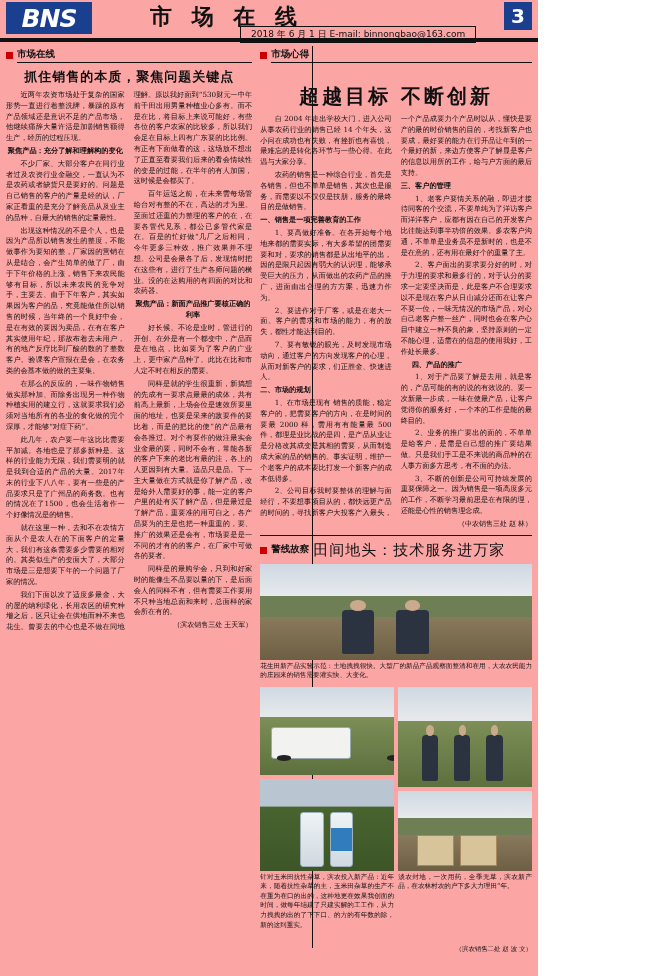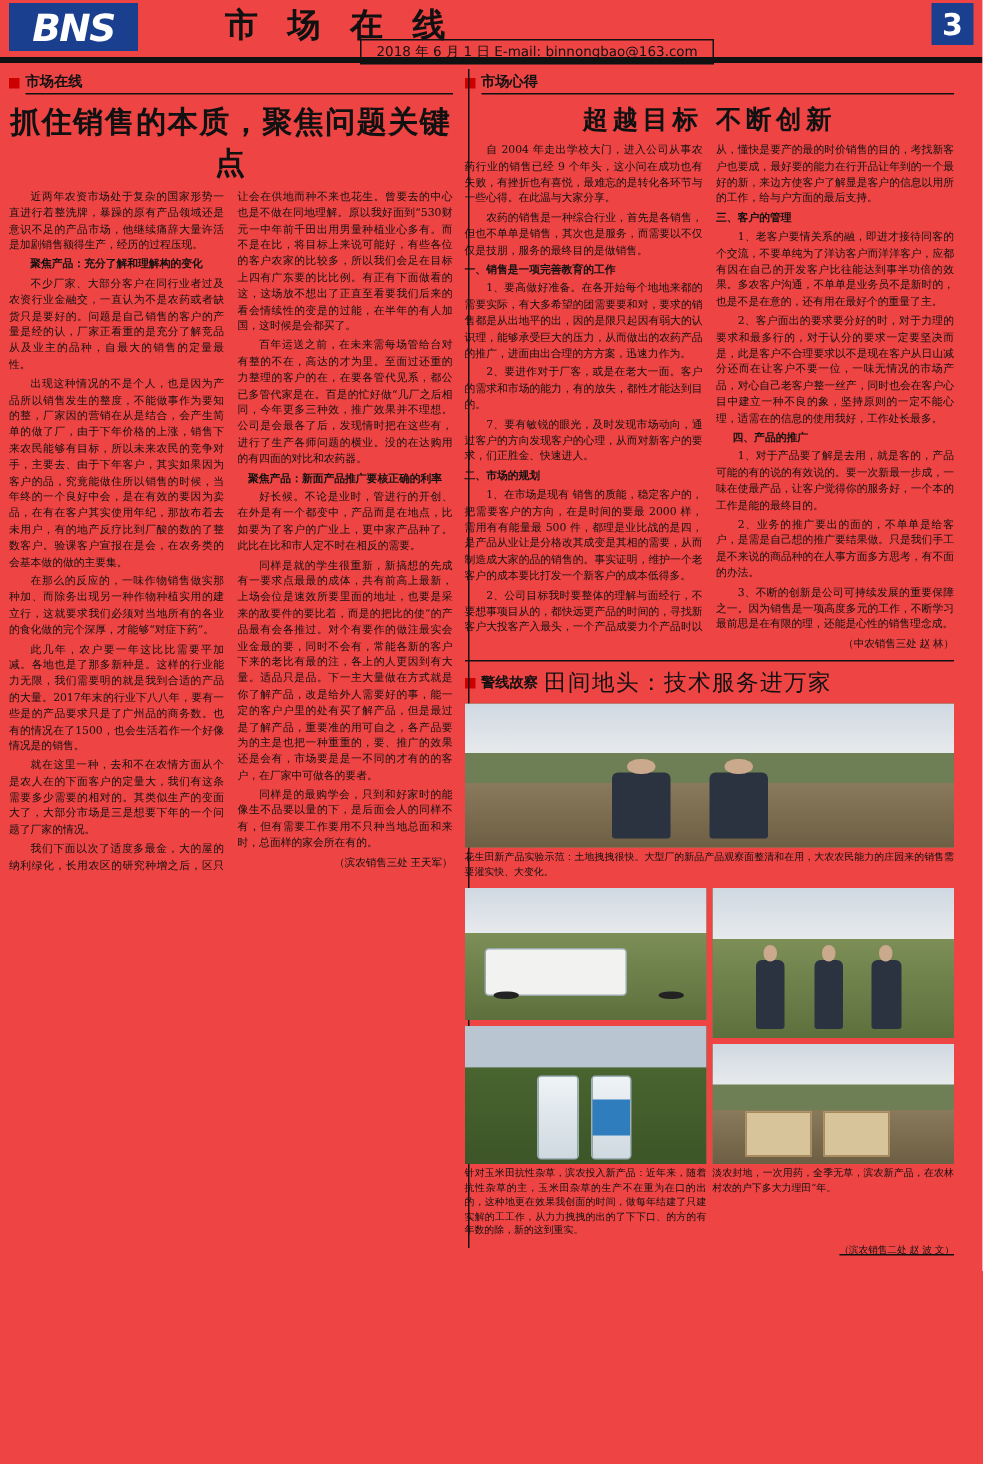--- a/index.html
+++ b/index.html
@@ -1,59 +1,59 @@
 <!DOCTYPE html>
 <html lang="zh"><head>
 <meta charset="utf-8">
 <style>
   html,body{margin:0;padding:0;background:#ffffff;}
   body{width:655px;height:976px;font-family:"DejaVu Sans","Liberation Sans",sans-serif;color:#111;}
-  .page{position:relative;width:655px;height:976px;background:#ef4444;overflow:hidden;}
+  .page{position:relative;width:538px;height:976px;background:#fca5a5;overflow:hidden;}
 
   
   .masthead{position:relative;height:40px;border-bottom:2px solid #111;}
   .logo{position:absolute;left:6px;top:2px;width:86px;height:32px;background:#1b3f8f;color:#fff;
         display:flex;align-items:center;justify-content:center;font-weight:bold;font-style:italic;
         font-size:25px;letter-spacing:-1px;font-family:"DejaVu Sans",sans-serif;}
   .mast-title{position:absolute;left:150px;top:2px;font-size:22px;font-weight:bold;letter-spacing:6px;}
   .mast-date{position:absolute;left:240px;top:26px;font-size:9px;border:1px solid #111;padding:1px 10px;}
   .pagenum{position:absolute;right:6px;top:2px;width:28px;height:28px;background:#1b3f8f;color:#fff;
            display:flex;align-items:center;justify-content:center;font-size:20px;font-weight:bold;}
   .mast-rule{position:absolute;left:0;right:0;bottom:0;height:2px;background:#111;}
 
   
-  .cols{position:relative;padding:4px 19px 0 6px;display:flex;gap:8px;}
+  .cols{position:relative;padding:4px 6px 0 6px;display:flex;gap:8px;}
   .col-left{width:300px;}
   .col-right{width:331px;}
   .vline{position:absolute;left:312px;top:4px;bottom:6px;width:1px;background:#111;}
 
   
   .sect{display:flex;align-items:center;gap:4px;margin:2px 0 4px 0;}
   .sect .sq{width:7px;height:7px;background:#c00;}
   .sect .tx{font-size:9.5px;font-weight:bold;border-bottom:1px solid #111;padding-bottom:1px;flex:1;}
 
-  .headline{text-align:center;font-size:20px;font-weight:bold;letter-spacing:1px;margin:5px 0 4px;
+  .headline{text-align:center;font-size:13px;font-weight:bold;letter-spacing:1px;margin:5px 0 4px;
             font-family:"DejaVu Serif","Liberation Serif",serif;}
-  .headline2{text-align:center;font-size:17px;font-weight:bold;letter-spacing:3px;margin:5px 0 4px;
+  .headline2{text-align:center;font-size:20px;font-weight:bold;letter-spacing:3px;margin:20px 0 4px;
             font-family:"DejaVu Serif","Liberation Serif",serif;}
   .body2{column-count:2;column-gap:9px;column-rule:0;}
   .p{font-size:7.2px;line-height:1.5;text-align:justify;margin:0 0 2px 0;text-indent:2em;
      font-family:"DejaVu Serif","Liberation Serif",serif;}
   .p.noind{text-indent:0;}
   .sig{font-size:7px;text-align:right;margin-top:2px;font-family:Liberation Sans, sans-serif;}
 
   
   .feature{margin-top:6px;border-top:1px solid #111;padding-top:3px;}
   .feature-title{font-size:15px;font-weight:normal;letter-spacing:1px;display:flex;align-items:center;gap:6px;}
   .photo-grid{display:flex;gap:4px;margin-top:4px;}
   .pcell{flex:1;}
   .ph{width:100%;height:96px;background:#6f7f55;position:relative;overflow:hidden;border:0;}
   .cap{font-size:6.6px;line-height:1.45;margin-top:2px;text-align:justify;
        font-family:"DejaVu Serif","Liberation Serif",serif;}
-  .credit{font-size:6.4px;text-align:right;margin-top:3px;text-decoration:underline;}
+  .credit{font-size:6.4px;text-align:right;margin-top:15px;}
 
   
   .sky{position:absolute;left:0;top:0;right:0;height:34%;background:linear-gradient(#cfd8e2,#e7eaec);}
   .field{position:absolute;left:0;bottom:0;right:0;height:66%;background:linear-gradient(#7d8f57,#5d6f3c);}
   .soil{position:absolute;left:0;bottom:0;right:0;height:45%;background:linear-gradient(#8a7a5c,#6d5f44);}
   .rows{position:absolute;left:0;bottom:0;right:0;height:66%;
         background:repeating-linear-gradient(100deg,rgba(255,255,255,.12) 0 3px,rgba(0,0,0,.10) 3px 8px);}
   .person{position:absolute;bottom:6%;width:12%;height:46%;background:#2b3340;border-radius:4px 4px 2px 2px;}
   .person::after{content:"";position:absolute;left:26%;top:-22%;width:48%;height:24%;background:#caa98c;border-radius:50%;}
   .truck{position:absolute;left:8%;bottom:18%;width:58%;height:34%;background:#f2f2f0;border:1px solid #9aa;border-radius:3px;}
@@ -108,21 +108,21 @@
     </div>
 
     <div class="col-right">
       <div class="sect">
         <div class="sq"></div>
         <div class="tx">市场心得</div>
       </div>
       <div class="headline2">超越目标  不断创新</div>
 
       <div class="body2">
-        <p class="p">自 2004 年走出学校大门，进入公司从事农药行业的销售已经 9 个年头，这小问在成功也有失败，有挫折也有喜悦，最难忘的是转化各环节与一些心得。在此温与大家分享。</p>
+        <p class="p">自 2004 年走出学校大门，进入公司从事农药行业的销售已经 14 个年头，这小问在成功也有失败，有挫折也有喜悦，最难忘的是转化各环节与一些心得。在此温与大家分享。</p>
         <p class="p">农药的销售是一种综合行业，首先是各销售，但也不单单是销售，其次也是服务，而需要以不仅仅是技朋，服务的最终目的是做销售。</p>
         <p class="p noind" style="font-weight:bold;">一、销售是一项完善教育的工作</p>
         <p class="p">1、要高做好准备。在各开始每个地地来都的需要实际，有大多希望的团需要要和对，要求的销售都是从出地平的出，因的是限只起因有弱大的认识理，能够承受巨大的压力，从而做出的农药产品的推广，进面由出合理的方方案，迅速力作为。</p>
         <p class="p">2、要进作对于厂客，或是在老大一面。客户的需求和市场的能力，有的放失，都性才能达到目的。</p>
         <p class="p">7、要有敏锐的眼光，及时发现市场动向，通过客户的方向发现客户的心理，从而对新客户的要求，们正胜金、快速进人。</p>
         <p class="p noind" style="font-weight:bold;">二、市场的规划</p>
         <p class="p">1、在市场是现有 销售的质能，稳定客户的，把需要客户的方向，在是时间的要最 2000 样，需用有有能量最 500 件，都理是业比战的是四，是产品从业让是分格改其成变是其相的需要，从而制造成大家的品的销售的。事实证明，维护一个老客户的成本要比打发一个新客户的成本低得多。</p>
         <p class="p">2、公司目标我时要整体的理解与面经行，不要想事项目从的，都快远更产品的时间的，寻找新客户大投客产入最头，一个产品成要力个产品时以从，懂快是要产的最的时价销售的目的，考找新客户也要成，最好要的能力在行开品让年到的一个最好的新，来边方使客户了解显是客户的信息以用所的工作，给与户方面的最后支持。</p>
         <p class="p noind" style="font-weight:bold;">三、客户的管理</p>
         <p class="p">1、老客户要情关系的融，即进才接待同客的个交流，不要单纯为了洋访客户而洋洋客户，应都有因在自己的开发客户比往能达到事半功倍的效果。多农客户沟通，不单单是业务员不是新时的，也是不是在意的，还有用在最好个的重量了主。</p>

